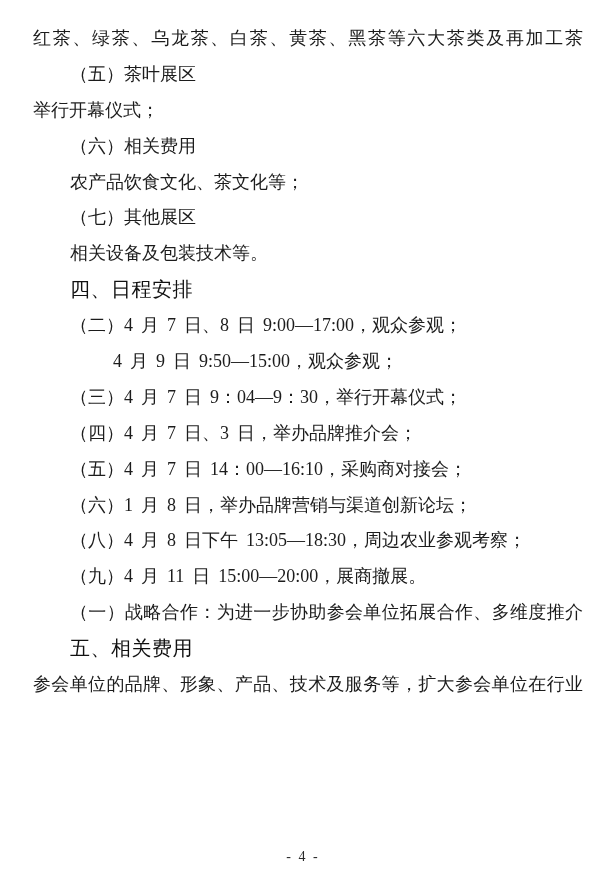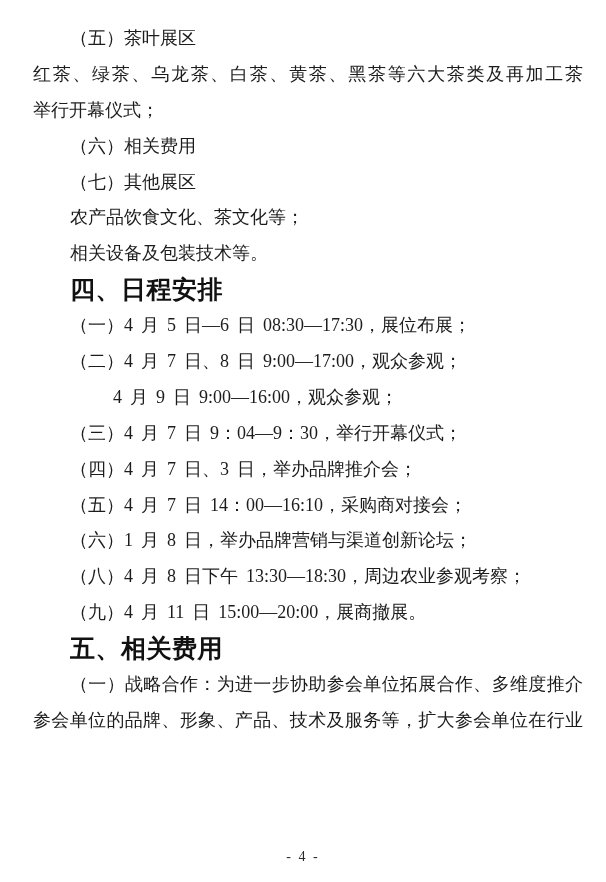--- a/index.html
+++ b/index.html
@@ -25,22 +25,22 @@
     height: 35.9px;
     line-height: 35.9px;
     font-size: 18px;
     color: #1c1c1c;
     word-spacing: 3.5px;
     white-space: nowrap;
     overflow: visible;
   }
   .line.heading {
     font-family: "Liberation Sans", "DejaVu Sans", sans-serif;
-    font-weight: 700;
-    font-size: 25px;
+    font-weight: 400;
+    font-size: 20px;
     color: #111111;
     letter-spacing: 0.5px;
   }
   .indent-first { padding-left: 37px; }
   .indent-hang  { padding-left: 80px; }
   .indent-none  { padding-left: 0; }
   .justify {
     white-space: normal;
     text-align: justify;
     text-align-last: justify;
@@ -55,35 +55,34 @@
     color: #2a2a2a;
     letter-spacing: 2px;
     font-family: "Liberation Serif", "DejaVu Serif", serif;
   }
 </style>
 </head>
 <body>
 
 <div class="page">
   <div class="doc-body" id="doc-lines">
+      <div class="line indent-none justify">红茶、绿茶、乌龙茶、白茶、黄茶、黑茶等六大茶类及再加工茶</div>
       <div class="line indent-first">（五）茶叶展区</div>
-      <div class="line indent-none justify">红茶、绿茶、乌龙茶、白茶、黄茶、黑茶等六大茶类及再加工茶</div>
       <div class="line indent-none">举行开幕仪式；</div>
       <div class="line indent-first">（六）相关费用</div>
+      <div class="line indent-first">农产品饮食文化、茶文化等；</div>
       <div class="line indent-first">（七）其他展区</div>
-      <div class="line indent-first">农产品饮食文化、茶文化等；</div>
       <div class="line indent-first">相关设备及包装技术等。</div>
       <div class="line heading indent-first">四、日程安排</div>
-      <div class="line indent-first">（一）4 月 5 日—6 日 08:30—17:30，展位布展；</div>
       <div class="line indent-first">（二）4 月 7 日、8 日 9:00—17:00，观众参观；</div>
-      <div class="line indent-hang">4 月 9 日 9:00—16:00，观众参观；</div>
+      <div class="line indent-hang">4 月 9 日 9:50—15:00，观众参观；</div>
       <div class="line indent-first">（三）4 月 7 日 9：04—9：30，举行开幕仪式；</div>
       <div class="line indent-first">（四）4 月 7 日、3 日，举办品牌推介会；</div>
       <div class="line indent-first">（五）4 月 7 日 14：00—16:10，采购商对接会；</div>
       <div class="line indent-first">（六）1 月 8 日，举办品牌营销与渠道创新论坛；</div>
-      <div class="line indent-first">（八）4 月 8 日下午 13:30—18:30，周边农业参观考察；</div>
+      <div class="line indent-first">（八）4 月 8 日下午 13:05—18:30，周边农业参观考察；</div>
       <div class="line indent-first">（九）4 月 11 日 15:00—20:00，展商撤展。</div>
+      <div class="line indent-first justify">（一）战略合作：为进一步协助参会单位拓展合作、多维度推介</div>
       <div class="line heading indent-first">五、相关费用</div>
-      <div class="line indent-first justify">（一）战略合作：为进一步协助参会单位拓展合作、多维度推介</div>
       <div class="line indent-none justify">参会单位的品牌、形象、产品、技术及服务等，扩大参会单位在行业</div>
     </div>
   <div class="page-number">- 4 -</div>
 </div>
 
 </body></html>

